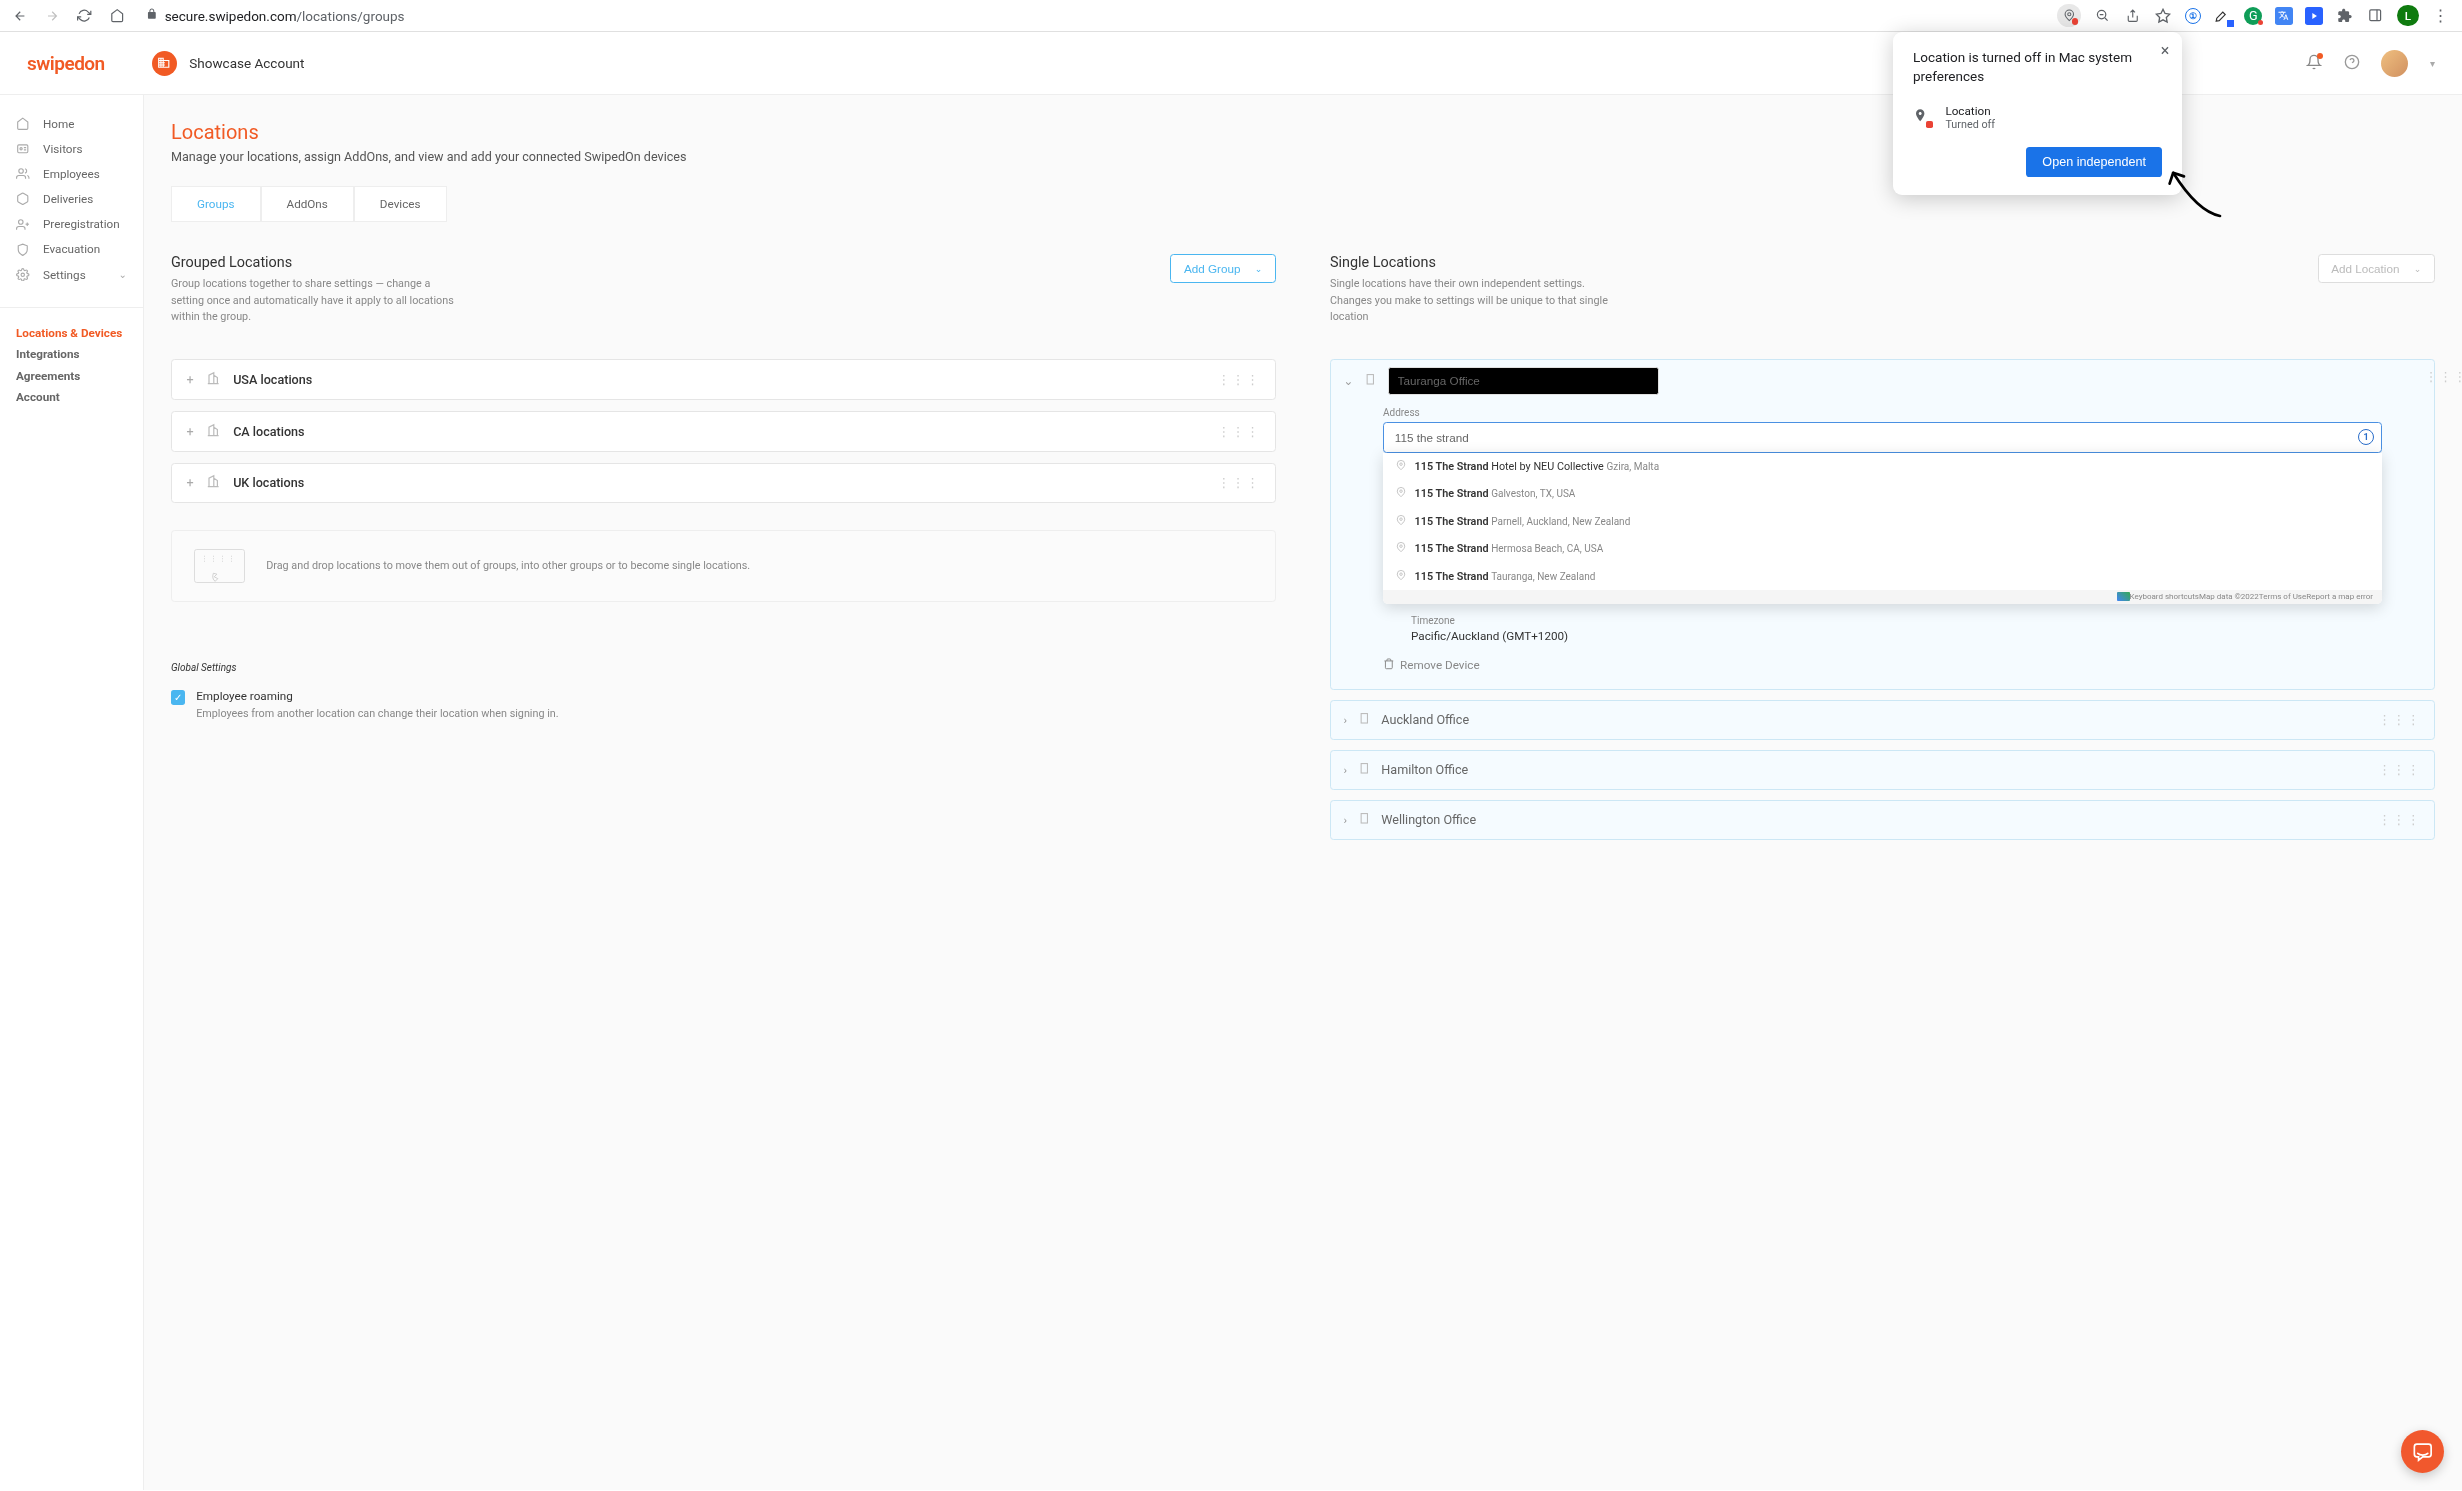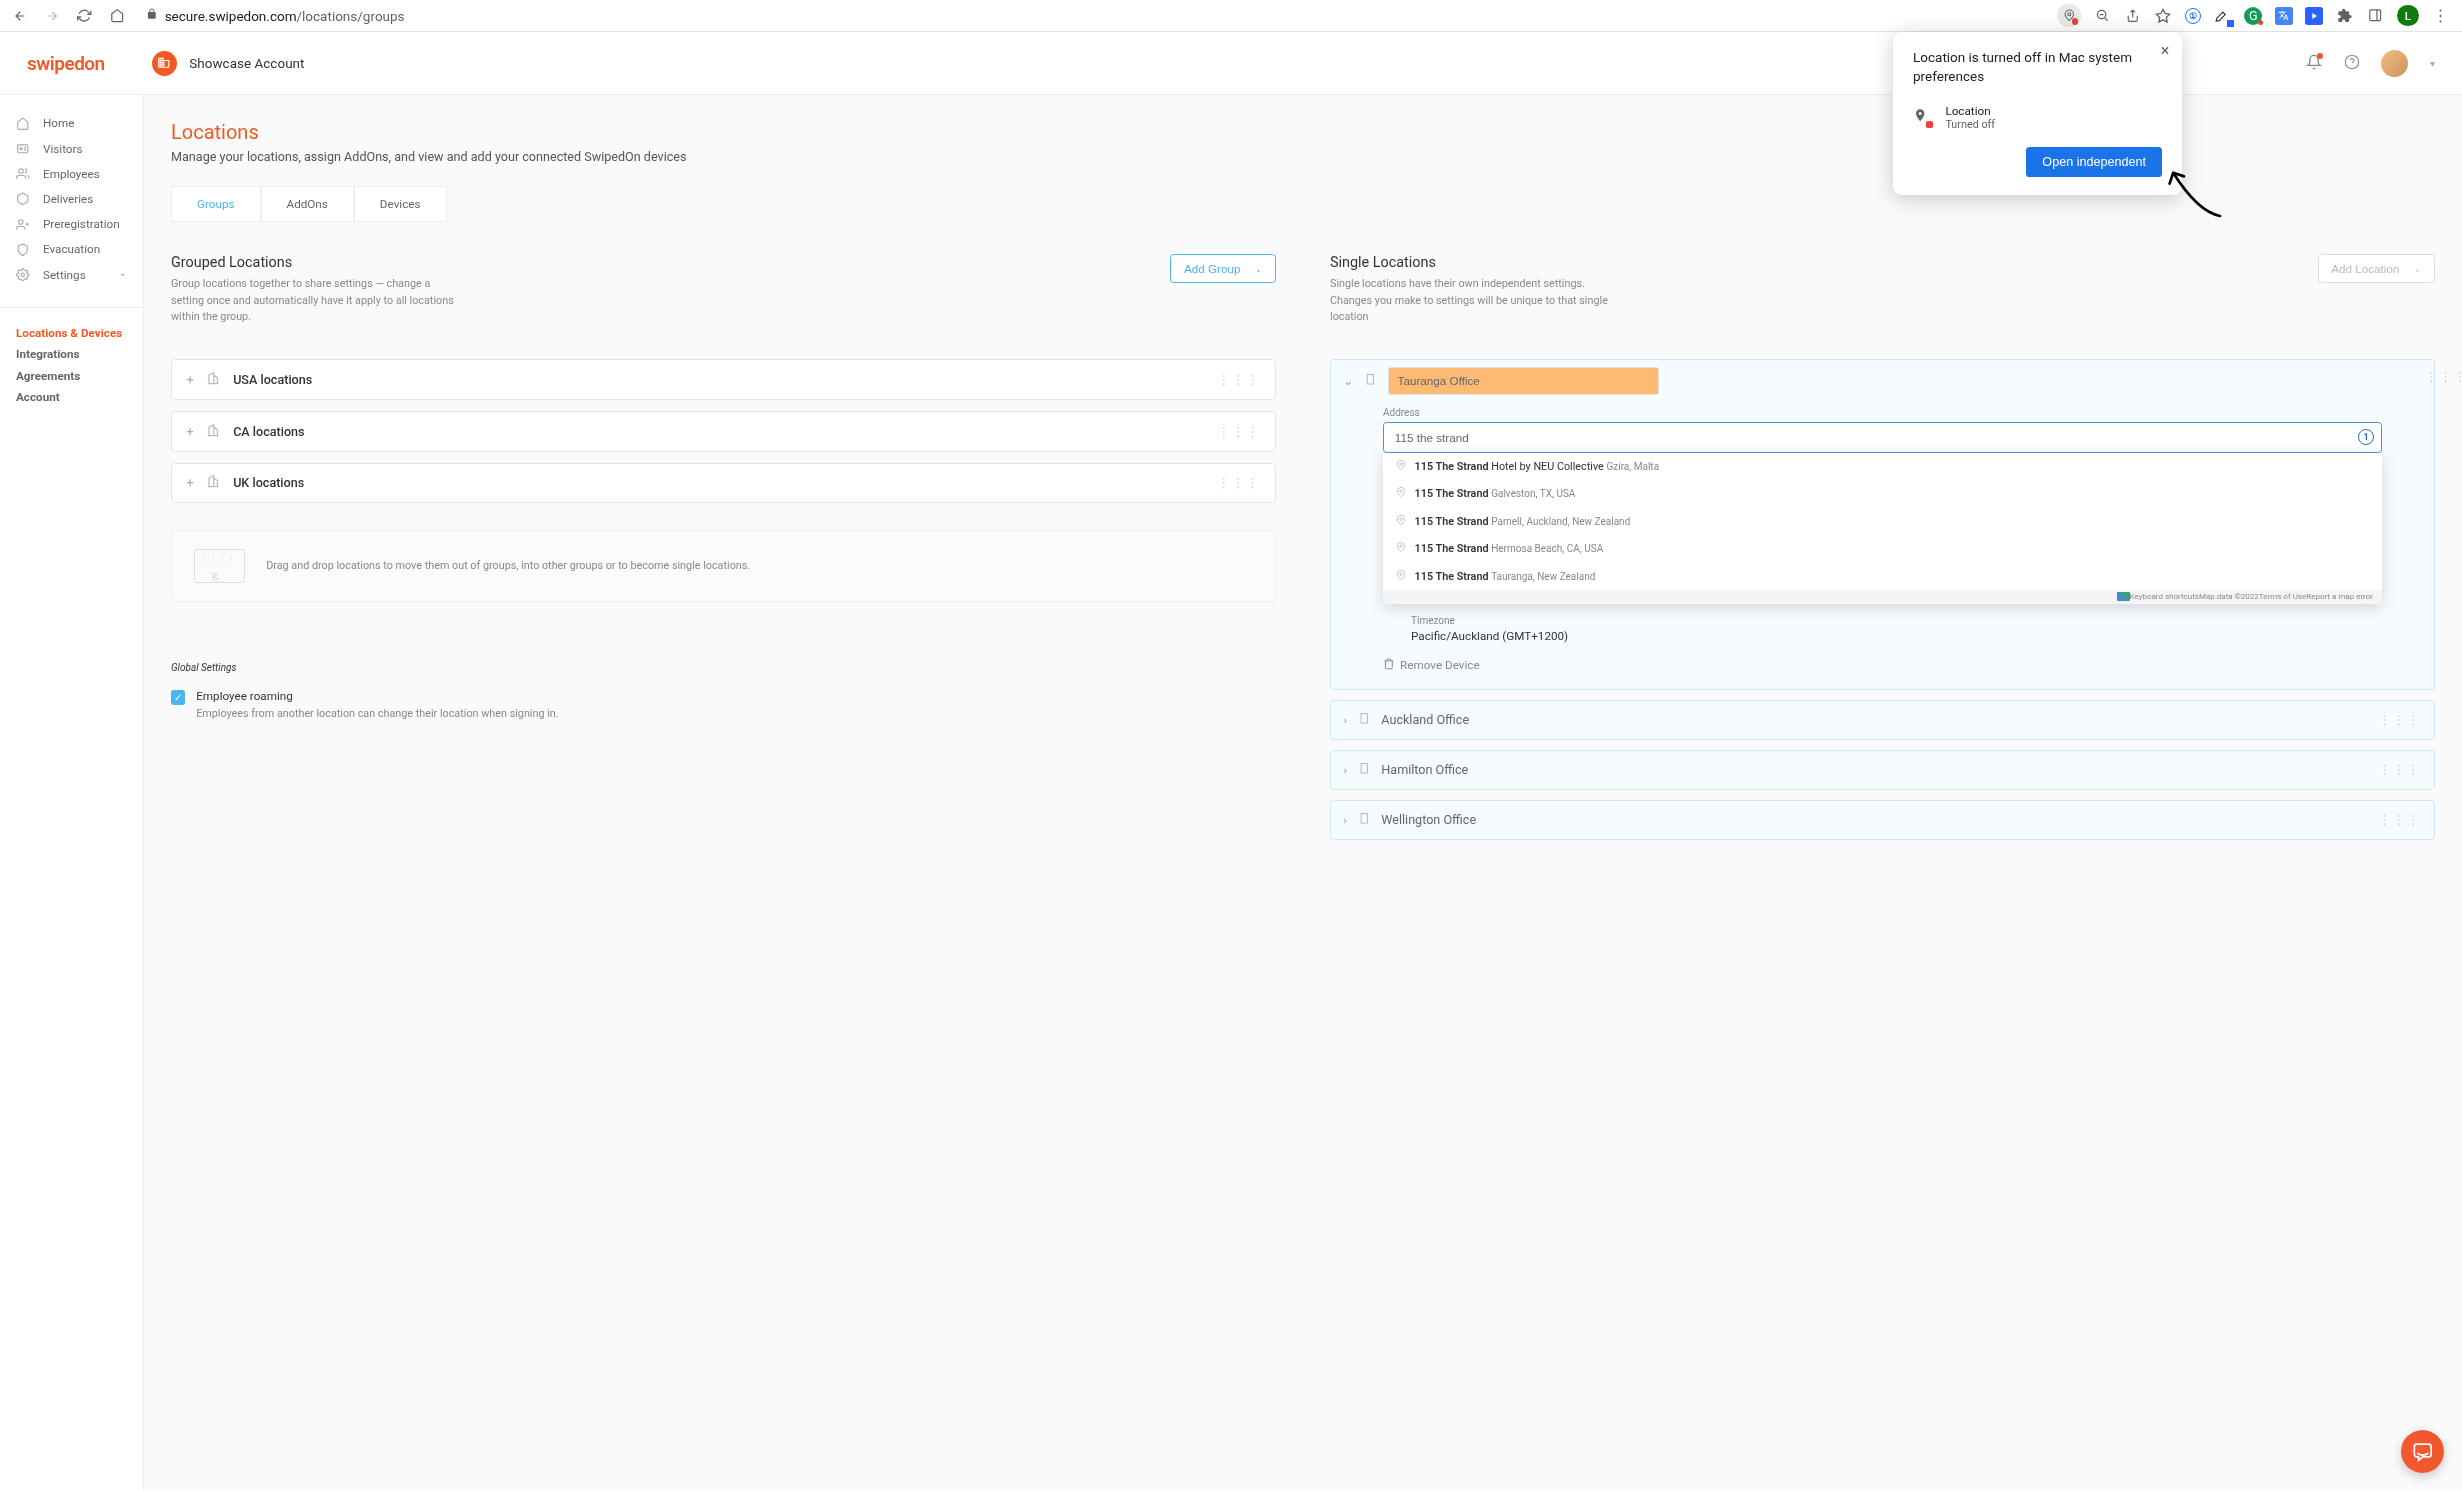--- a/index.html
+++ b/index.html
@@ -29,21 +29,21 @@
     .topbar-right { margin-left: auto; display: flex; align-items: center; gap: 21.6px; }
     .bell-icon { color: #888; position: relative; cursor: pointer; }
     .bell-dot { position: absolute; top: -0.9px; right: -0.9px; width: 6.3px; height: 6.3px; background: #f15a24; border-radius: 50%; }
     .help-icon { color: #999; cursor: pointer; }
     .avatar-img { width: 27px; height: 27px; border-radius: 50%; background: linear-gradient(135deg, #f0c080, #d09060); }
     .chevron-down { color: #aaa; font-size: 10px; }
     
     
     .main-layout { display: flex; }
     .sidebar { width: 144px; padding: 16px 0; border-right: 0.9px solid #eee; min-height: calc(100vh - 96px); }
-    .sidebar-item { display: flex; gap: 12.6px; padding: 5.4px 16px; color: #666; cursor: pointer; font-size: 11.7px; }
+    .sidebar-item { display: flex; align-items: center; gap: 12.6px; padding: 5.4px 16px; color: #666; cursor: pointer; font-size: 11.7px; }
     .sidebar-item.has-chevron { justify-content: space-between; }
     .sidebar-item .item-left { display: flex; align-items: center; gap: 12.6px; }
     .sidebar-icon { width: 14.4px; height: 14.4px; display: flex; align-items: center; justify-content: center; color: #aaa; flex-shrink: 0; }
     .sidebar-item.active { color: #f15a24; }
     .sidebar-secondary { margin-top: 20px; padding-top: 14.4px; border-top: 0.9px solid #eee; font-weight: bold; }
     .sidebar-secondary .sidebar-item { padding: 3.6px 16px; font-size: 11.7px; }
     .sidebar-secondary .sidebar-item.active { color: #f15a24; }
     
     
     .content { flex: 1; padding: 25px 27px; background: #fafafa; min-height: calc(100vh - 96px); }
@@ -82,21 +82,21 @@
     .checkbox-visual { width: 14.4px; height: 14.4px; background: #4ab6f0; border-radius: 2.7px; display: flex; align-items: center; justify-content: center; color: #fff; font-size: 10px; flex-shrink: 0; margin-top: 0.9px; }
     .checkbox-label { font-size: 11.7px; color: #333; }
     .checkbox-sub { font-size: 10.8px; color: #888; margin-top: 3.6px; }
     
     
     .single-list { margin-top: 34px; }
     .single-card-expanded { border: 0.9px solid #cce7f5; border-radius: 3.6px; background: #f5fbff; padding: 0; margin-bottom: 10.8px; position: relative; }
     .single-card-header { display: flex; align-items: center; gap: 10.8px; padding: 7.2px 12.6px; }
     .chevron-toggle { color: #999; cursor: pointer; font-size: 11.7px; }
     .loc-icon { color: #bbb; font-size: 12.6px; }
-    .single-name-input { border: 0.9px solid #e0e0e0; border-radius: 2.7px; padding: 6.3px 9px; font-size: 11.7px; width: 271px; color: #666; background: #fdba74; }
+    .single-name-input { border: 0.9px solid #e0e0e0; border-radius: 2.7px; padding: 6.3px 9px; font-size: 11.7px; width: 271px; color: #666; background: #000000; }
     .drag-handle-outside { position: absolute; top: 9px; right: -34px; color: #ccc; cursor: grab; letter-spacing: 1.8px; }
     .single-body { padding: 5.4px 52px 16px; }
     .field-label { font-size: 10px; color: #888; display: block; margin-bottom: 3.6px; }
     .address-input-wrap { position: relative; }
     .address-input { width: 100%; border: 1.8px solid #4a90e2; border-radius: 3.6px; padding: 8px 34px 8px 10.8px; font-size: 11.7px; color: #666; background: #fff; }
     .onep-icon { position: absolute; right: 8px; top: 50%; transform: translateY(-50%); width: 16px; height: 16px; border: 1.8px solid #2a6dc9; border-radius: 50%; display: flex; align-items: center; justify-content: center; color: #2a6dc9; font-size: 9px; font-weight: bold; }
     
     .dropdown { position: absolute; top: 100%; left: 0; right: 0; background: #fff; border-radius: 0 0 5.4px 5.4px; box-shadow: 0 3.6px 14.4px rgba(0,0,0,0.15); z-index: 100; overflow: hidden; }
     .dropdown-item { display: flex; align-items: flex-start; gap: 9px; padding: 7.2px 12.6px; cursor: pointer; font-size: 10.8px; }
     .pin-icon { color: #bbb; font-size: 10.8px; }

